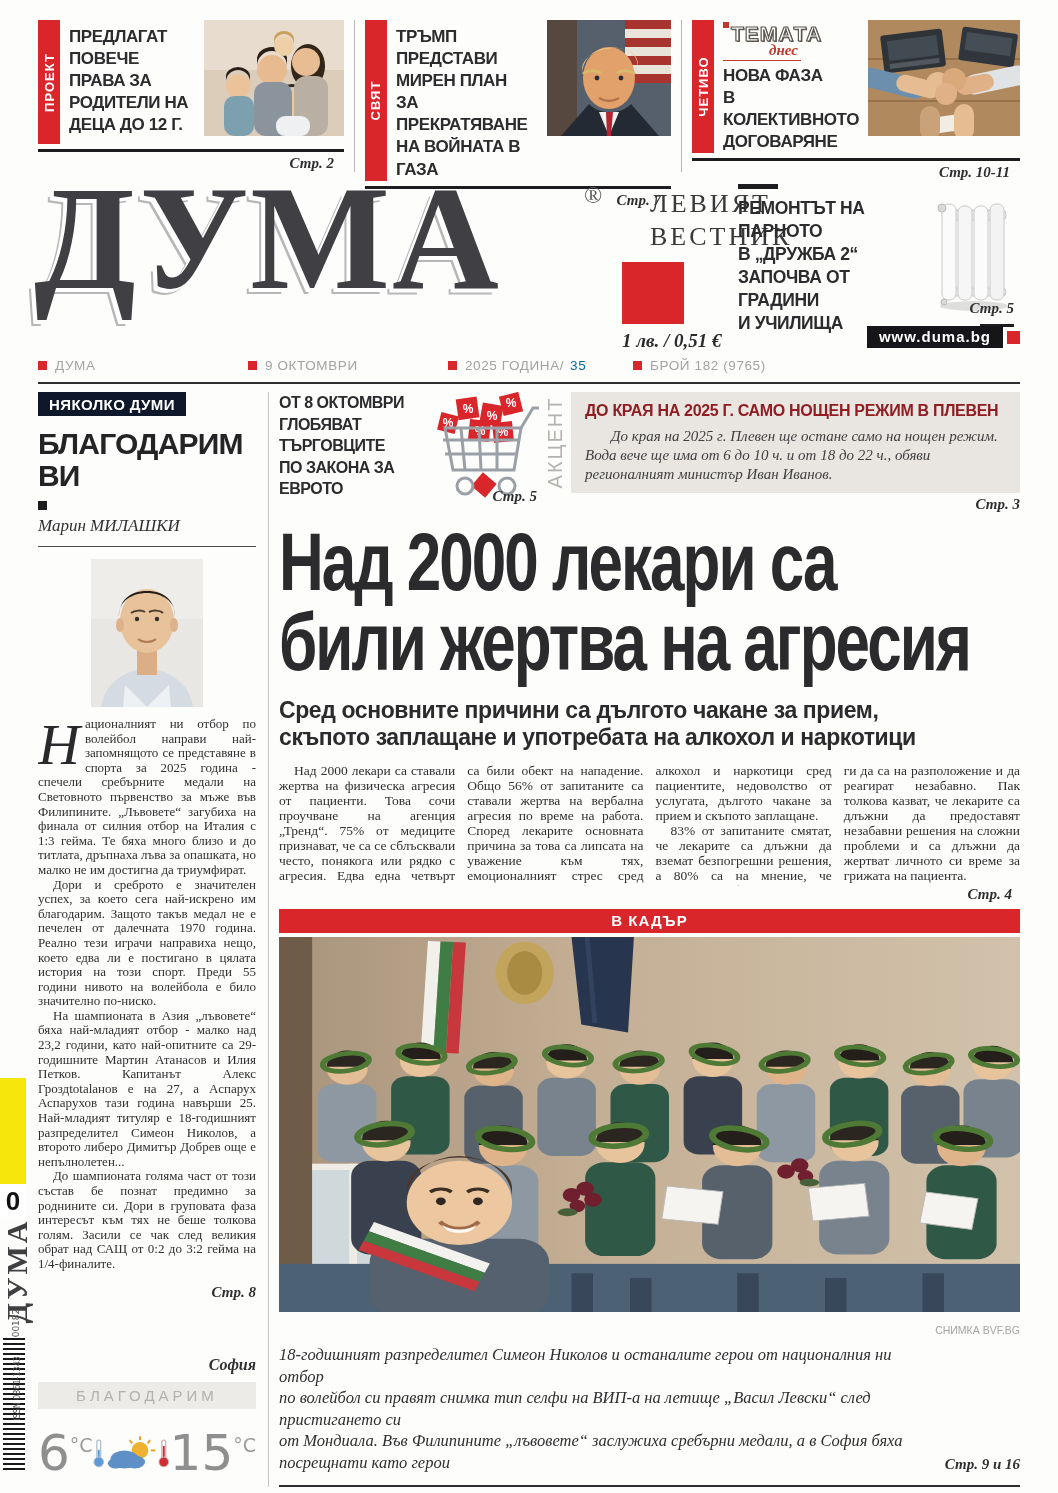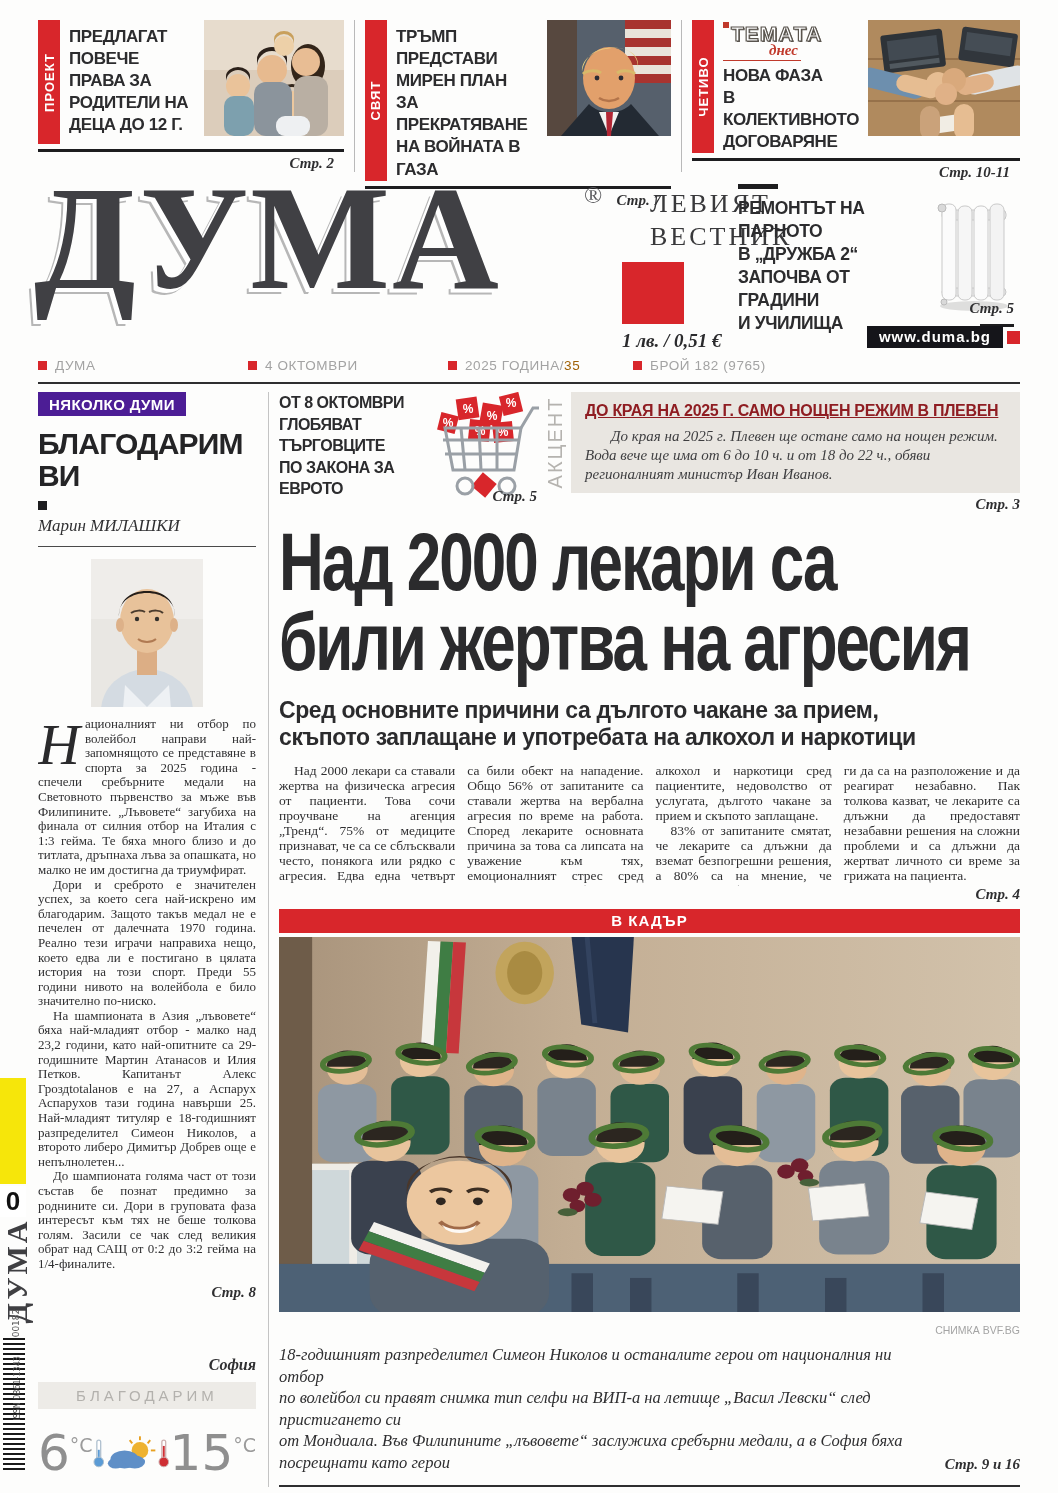--- a/index.html
+++ b/index.html
@@ -44,30 +44,30 @@
   .heat-uline{position:absolute;right:6px;top:140px;width:34px;border-top:3px solid #1d1d1f;}
   .webbar{position:absolute;right:0;bottom:-2px;display:flex;align-items:center;}
   .webbar .bar{background:#15151a;color:#fff;font:bold 15px "Liberation Sans",sans-serif;letter-spacing:1px;padding:2px 12px 3px;}
   .webbar .sq{width:13px;height:13px;background:#d8262b;margin-left:4px;}
 
   
   .datestrip{position:relative;height:30px;border-bottom:2px solid #2e2e30;margin-top:6px;
              font:13.5px "Liberation Sans",sans-serif;color:#a3a3a3;letter-spacing:0.6px;}
   .ds-item{position:absolute;top:6px;white-space:nowrap;}
   .ds-item .sq{display:inline-block;width:9px;height:9px;background:#d8262b;margin-right:8px;}
-  .ds-hl{color:#a16207;}
+  .ds-hl{color:#0369a1;margin-left:6px;}
 
   
   .grid{display:flex;margin-top:8px;height:1095px;}
   .leftcol{width:218px;display:flex;flex-direction:column;overflow:hidden;}
   .vdiv{width:1px;background:#c4c4c4;margin:0 10px 0 12px;}
   .maincol{flex:1;position:relative;display:flex;flex-direction:column;overflow:hidden;}
 
   
-  .rubric{align-self:flex-start;background:#4c1d95;color:#fff;font:bold 15px "Liberation Sans",sans-serif;
+  .rubric{align-self:flex-start;background:#0f172a;color:#fff;font:bold 15px "Liberation Sans",sans-serif;
           padding:4px 11px 3px;letter-spacing:0.4px;}
   .ed-title{font:800 30px/1.05 "Liberation Sans",sans-serif;letter-spacing:-0.8px;color:#242426;margin:12px 0 10px;}
   .bullet{width:9px;height:9px;background:#1d1d1f;margin-bottom:6px;}
   .author{font-style:italic;font-size:17px;margin-bottom:10px;}
   .ed-rule{border-top:1.5px solid #4a4a4a;margin-bottom:12px;}
   .portrait{display:block;margin:0 auto 10px;}
   .ed-text p{margin:0;font-size:13px;line-height:14.6px;text-align:justify;}
   .ed-text p.ind{text-indent:15px;}
   .dropcap{float:left;font:italic 58px/0.78 "Liberation Serif",serif;padding:5px 5px 0 0;color:#2a2a2c;}
   .ed-page{text-align:right;font:bold italic 15px "Liberation Serif",serif;font-style:italic;margin-top:12px;}
@@ -82,33 +82,33 @@
   
   .rowA{display:flex;margin-bottom:2px;height:128px;}
   .midteaser{width:262px;display:flex;position:relative;}
   .mt-text{width:152px;font:bold 16px/1.35 "Liberation Sans",sans-serif;letter-spacing:-0.5px;color:#2c2c2e;white-space:pre-line;}
   .mt-cart{width:110px;}
   .mt-page{position:absolute;right:4px;bottom:8px;font:bold italic 15px "Liberation Serif",serif;font-style:italic;}
   .akcent{flex:1;display:flex;position:relative;padding-bottom:20px;}
   .ak-label{width:30px;display:flex;align-items:center;justify-content:center;}
   .ak-label span{transform:rotate(-90deg);font:20px "Liberation Sans",sans-serif;color:#b5b3af;letter-spacing:2px;}
   .ak-box{flex:1;background:#e9e6e1;padding:10px 14px 8px;}
-  .ak-title{font:800 16px "Liberation Sans",sans-serif;letter-spacing:-0.3px;color:#8f1d22;margin-bottom:7px;white-space:nowrap;text-decoration:underline;}
+  .ak-title{font:800 16px "Liberation Sans",sans-serif;letter-spacing:-0.3px;color:#8f1d22;margin-bottom:7px;white-space:nowrap;}
   .ak-body{font-style:italic;font-size:15px;line-height:1.28;color:#3e3e40;text-indent:26px;}
   .ak-page{position:absolute;right:0;bottom:0;font:bold italic 15px "Liberation Serif",serif;font-style:italic;}
 
   .headline{font:800 62px/0.97 "Liberation Sans",sans-serif;letter-spacing:-2px;color:#2b2b2d;
             transform:scaleY(1.32);transform-origin:left top;margin:8px 0 54px;}
   .subhead{font:bold 23px/1.18 "Liberation Sans",sans-serif;letter-spacing:-0.4px;color:#2b2b2d;
            white-space:pre-line;margin-bottom:12px;}
   .cols{display:flex;gap:12px;height:150px;overflow:hidden;}
   .col{flex:1;}
   .col p{margin:0;font-size:13.5px;line-height:15px;text-align:justify;}
   .col p.ind{text-indent:15px;}
-  .col-page{text-align:right;font:bold italic 15px "Liberation Serif",serif;font-style:italic;margin:0 0 6px;}
+  .col-page{text-align:right;font:bold italic 15px "Liberation Serif",serif;font-style:italic;margin:0 8px 6px;}
   .kadar{background:#d8262b;color:#fff;text-align:center;font:bold 15px "Liberation Sans",sans-serif;
          letter-spacing:1px;padding:3px 0 4px;margin-bottom:4px;}
   .bigphoto{width:100%;height:458px;display:block;}
   .credit{text-align:right;font:10.5px "Liberation Sans",sans-serif;color:#a4a4a4;margin:12px 0 8px;}
   .caprow{display:flex;align-items:flex-end;border-bottom:2.5px solid #2e2e30;padding-bottom:12px;}
   .caption{flex:1;font-style:italic;font-size:16.5px;line-height:1.3;white-space:pre-line;color:#2e2e30;}
   .cap-page{margin-left:10px;white-space:nowrap;font:bold italic 15px "Liberation Serif",serif;font-style:italic;}
 
   
   .rail-yellow{position:absolute;left:0;top:1078px;width:26px;height:106px;background:#f6e60a;}
@@ -292,21 +292,21 @@
       </div>
 
       <div class="webbar">
         <span class="bar">www.duma.bg</span>
         <span class="sq"></span>
       </div>
     </div>
 
     <div class="datestrip">
       <div class="ds-item" style="left:0;"><span class="sq"></span><span>ДУМА</span></div>
-      <div class="ds-item" style="left:210px;"><span class="sq"></span><span>4 ОКТОМВРИ</span></div>
+      <div class="ds-item" style="left:210px;"><span class="sq"></span><span>9 ОКТОМВРИ</span></div>
       <div class="ds-item" style="left:410px;"><span class="sq"></span><span>2025 ГОДИНА/</span><span class="ds-hl">35</span></div>
       <div class="ds-item" style="left:595px;"><span class="sq"></span><span>БРОЙ 182 (9765)</span></div>
     </div>
 
     <div class="grid">
 
       <div class="leftcol">
         <div class="rubric">НЯКОЛКО ДУМИ</div>
         <div class="ed-title">БЛАГОДАРИМ ВИ</div>
         <div class="bullet"></div>

